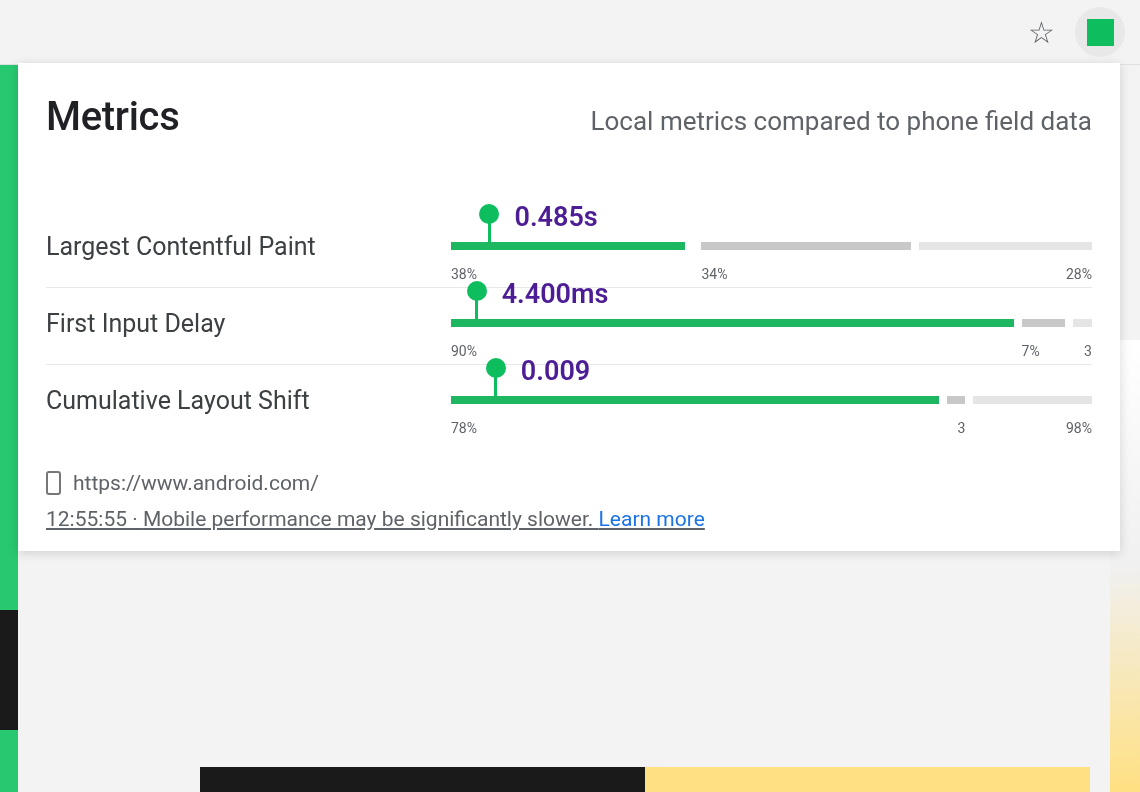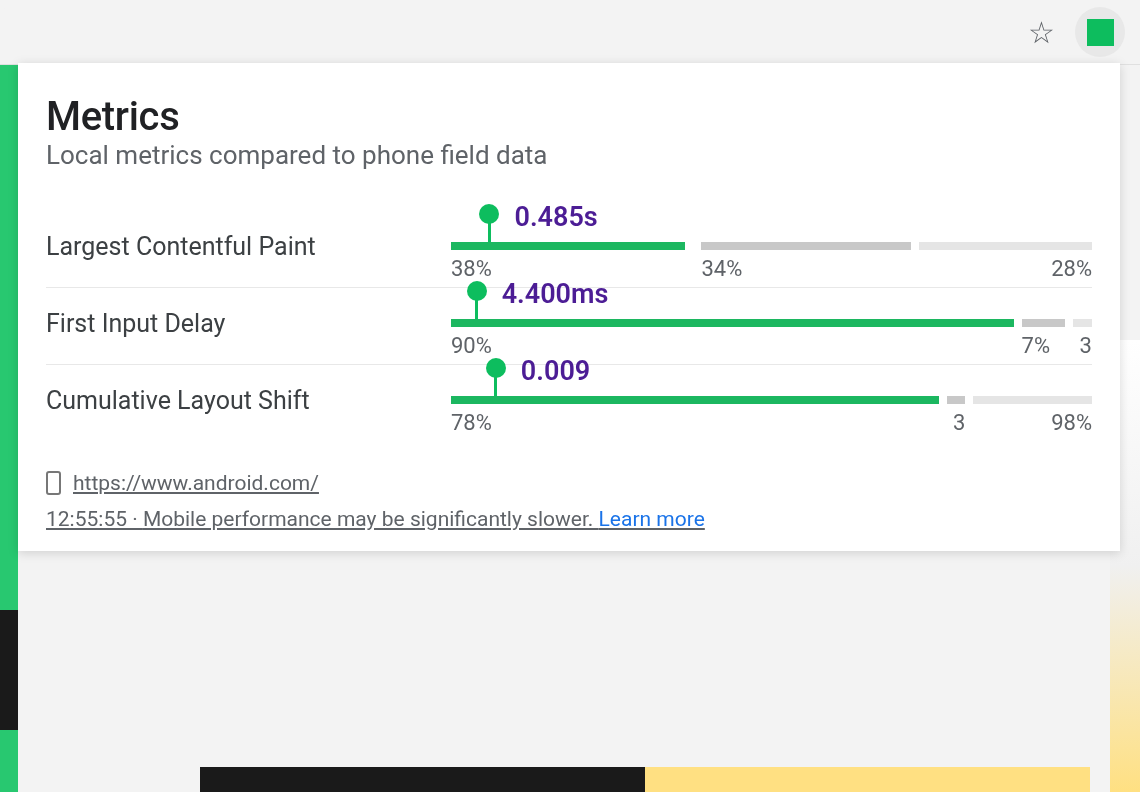--- a/index.html
+++ b/index.html
@@ -70,22 +70,21 @@
       right: 20px;
       background: #fff;
       box-shadow: 0 2px 10px rgba(0,0,0,0.15);
       padding: 30px 28px 20px 28px;
       z-index: 10;
     }
     .header {
       display: flex;
       justify-content: space-between;
       align-items: baseline;
-      margin-bottom: 41px;
-      flex-direction: column;
+      margin-bottom: 71px;
     }
     .header h1 {
       font-size: 40px;
       font-weight: 500;
       color: #202124;
       letter-spacing: -0.3px;
     }
     .header .subtitle {
       font-size: 26px;
       color: #5f6368;
@@ -139,37 +138,36 @@
     }
     .seg {
       height: 100%;
       position: relative;
     }
     .seg.good { background: #1cb760; }
     .seg.needs { background: #c8c8c8; }
     .seg.poor { background: #e5e5e5; }
     .seg-label {
       position: absolute;
-      top: 14px;
-      font-size: 22px;
+      top: 24px;
+      font-size: 14px;
       color: #5f6368;
     }
     .seg-label.left { left: 0; }
     .seg-label.right { right: 0; }
     .footer {
       margin-top: 30px;
       font-size: 21px;
       color: #5f6368;
     }
     .footer-row1 {
       display: flex;
       align-items: center;
       gap: 12px;
       margin-bottom: 12px;
-      text-decoration: underline;
     }
     .phone-icon {
       display: inline-block;
       width: 15px;
       height: 24px;
       border: 2px solid #777;
       border-radius: 3px;
       position: relative;
     }
     .footer-row2 {

